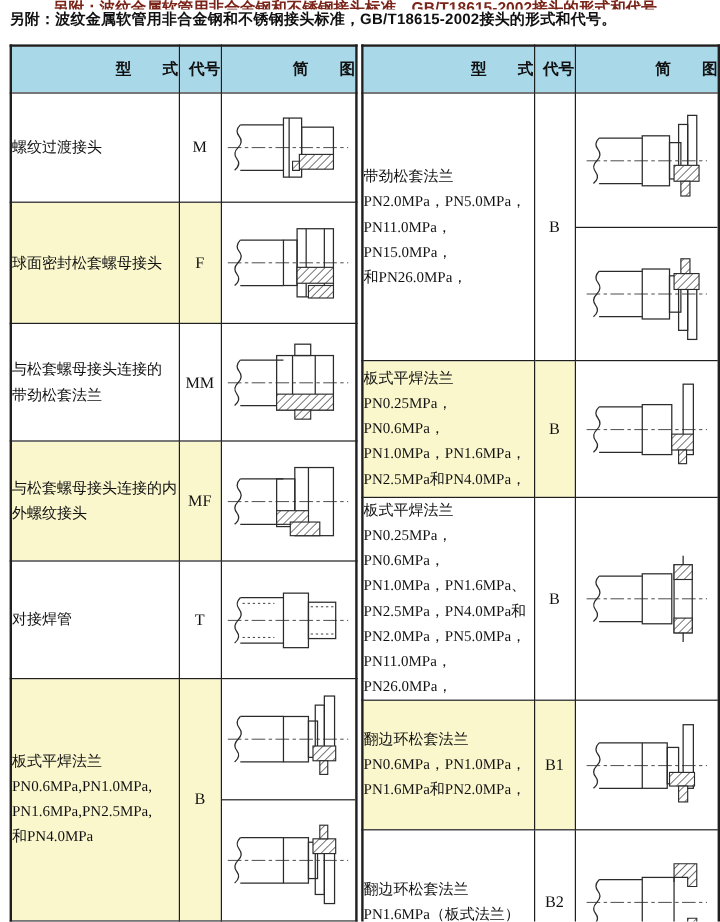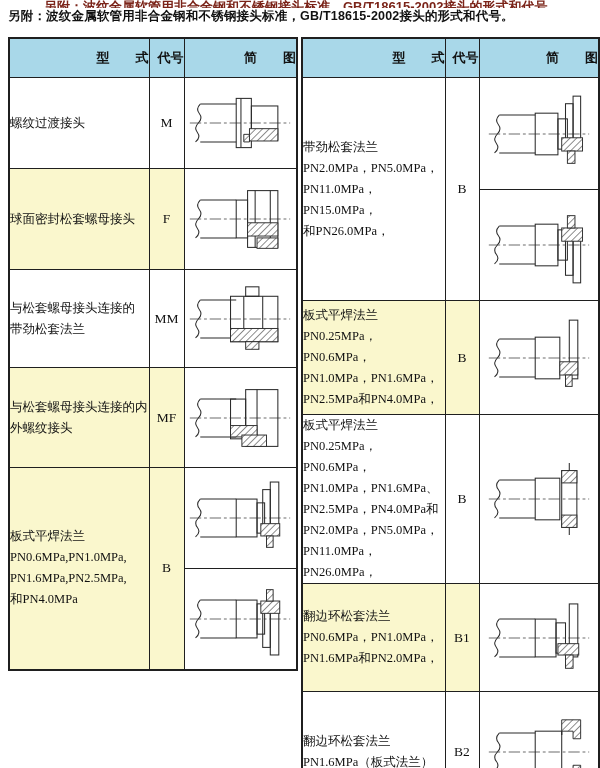--- a/index.html
+++ b/index.html
@@ -176,20 +176,43 @@
                   <rect class="s" x="46" y="22" width="16" height="42"></rect>
                   <rect class="s" x="62" y="12" width="34" height="60"></rect>
                   <line class="s" x1="74" y1="12" x2="74" y2="72"></line>
                   <rect class="h" x="46" y="50" width="28" height="12"></rect>
                   <rect class="h" x="58" y="60" width="26" height="12"></rect>
                 </svg>
               </div>
             </div>
           </td>
         </tr>
+        <tr style="height: 98px;">
+          <td class="type-cell">
+            <div>对接焊管</div>
+          </td>
+          <td class="code-cell"><span>T</span></td>
+          <td class="diag-cell">
+            <div class="diag-single" style="height: 96px;">
+              <div class="diag-single">
+                <svg width="106" height="80" viewBox="0 0 112 84">
+                  <line class="cl" x1="3" y1="42" x2="109" y2="42"></line>
+                  <path class="s" d="M14 22 H52 M14 62 H52"></path>
+                  <path class="s" d="M14 22 q-5 5 -1 10 q4 5 -1 10 q-5 5 -1 10 q4 5 -2 10"></path>
+                  <rect class="s" x="52" y="18" width="22" height="48"></rect>
+                  <rect class="s" x="74" y="26" width="24" height="32"></rect>
+                  <line class="d" x1="76" y1="30" x2="97" y2="30"></line>
+                  <line class="d" x1="76" y1="54" x2="97" y2="54"></line>
+                  <line class="d" x1="16" y1="27" x2="44" y2="27"></line>
+                  <line class="d" x1="16" y1="57" x2="44" y2="57"></line>
+                </svg>
+              </div>
+            </div>
+          </td>
+        </tr>
         <tr style="height: 202px;">
           <td class="type-cell hl">
             <div>板式平焊法兰</div>
             <div>PN0.6MPa,PN1.0MPa,</div>
             <div>PN1.6MPa,PN2.5MPa,</div>
             <div>和PN4.0MPa</div>
           </td>
           <td class="code-cell hl"><span>B</span></td>
           <td class="diag-cell">
             <div class="diag-split" style="height: 200px;">

